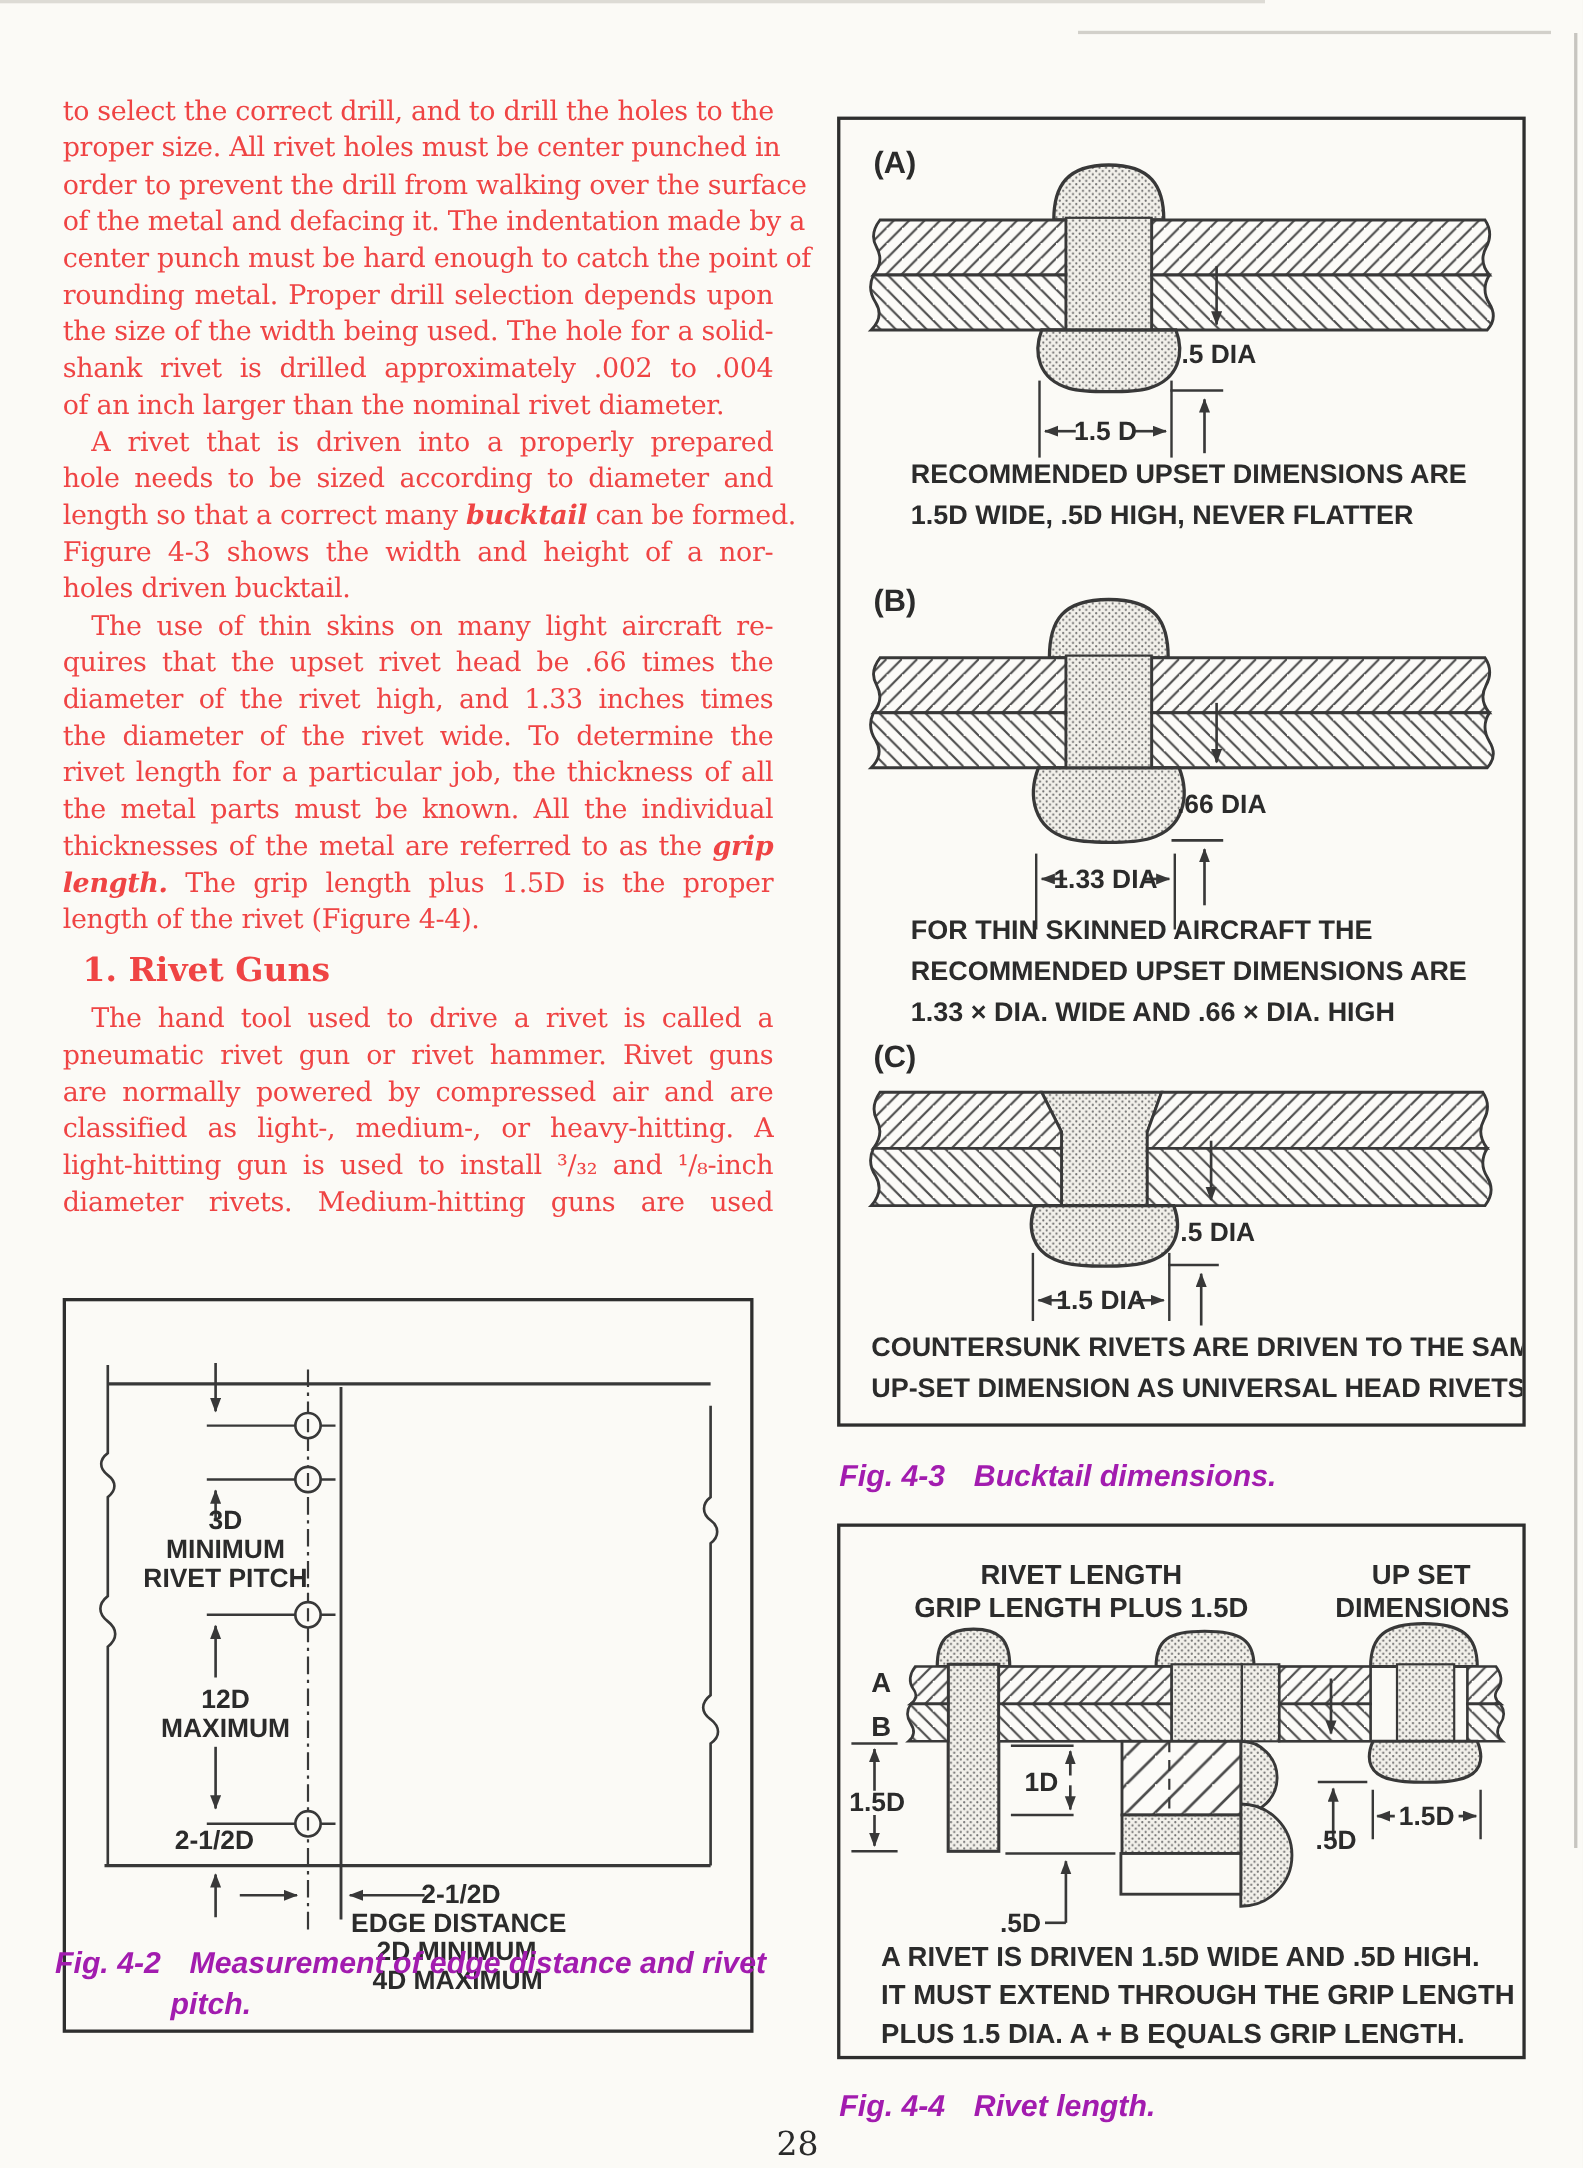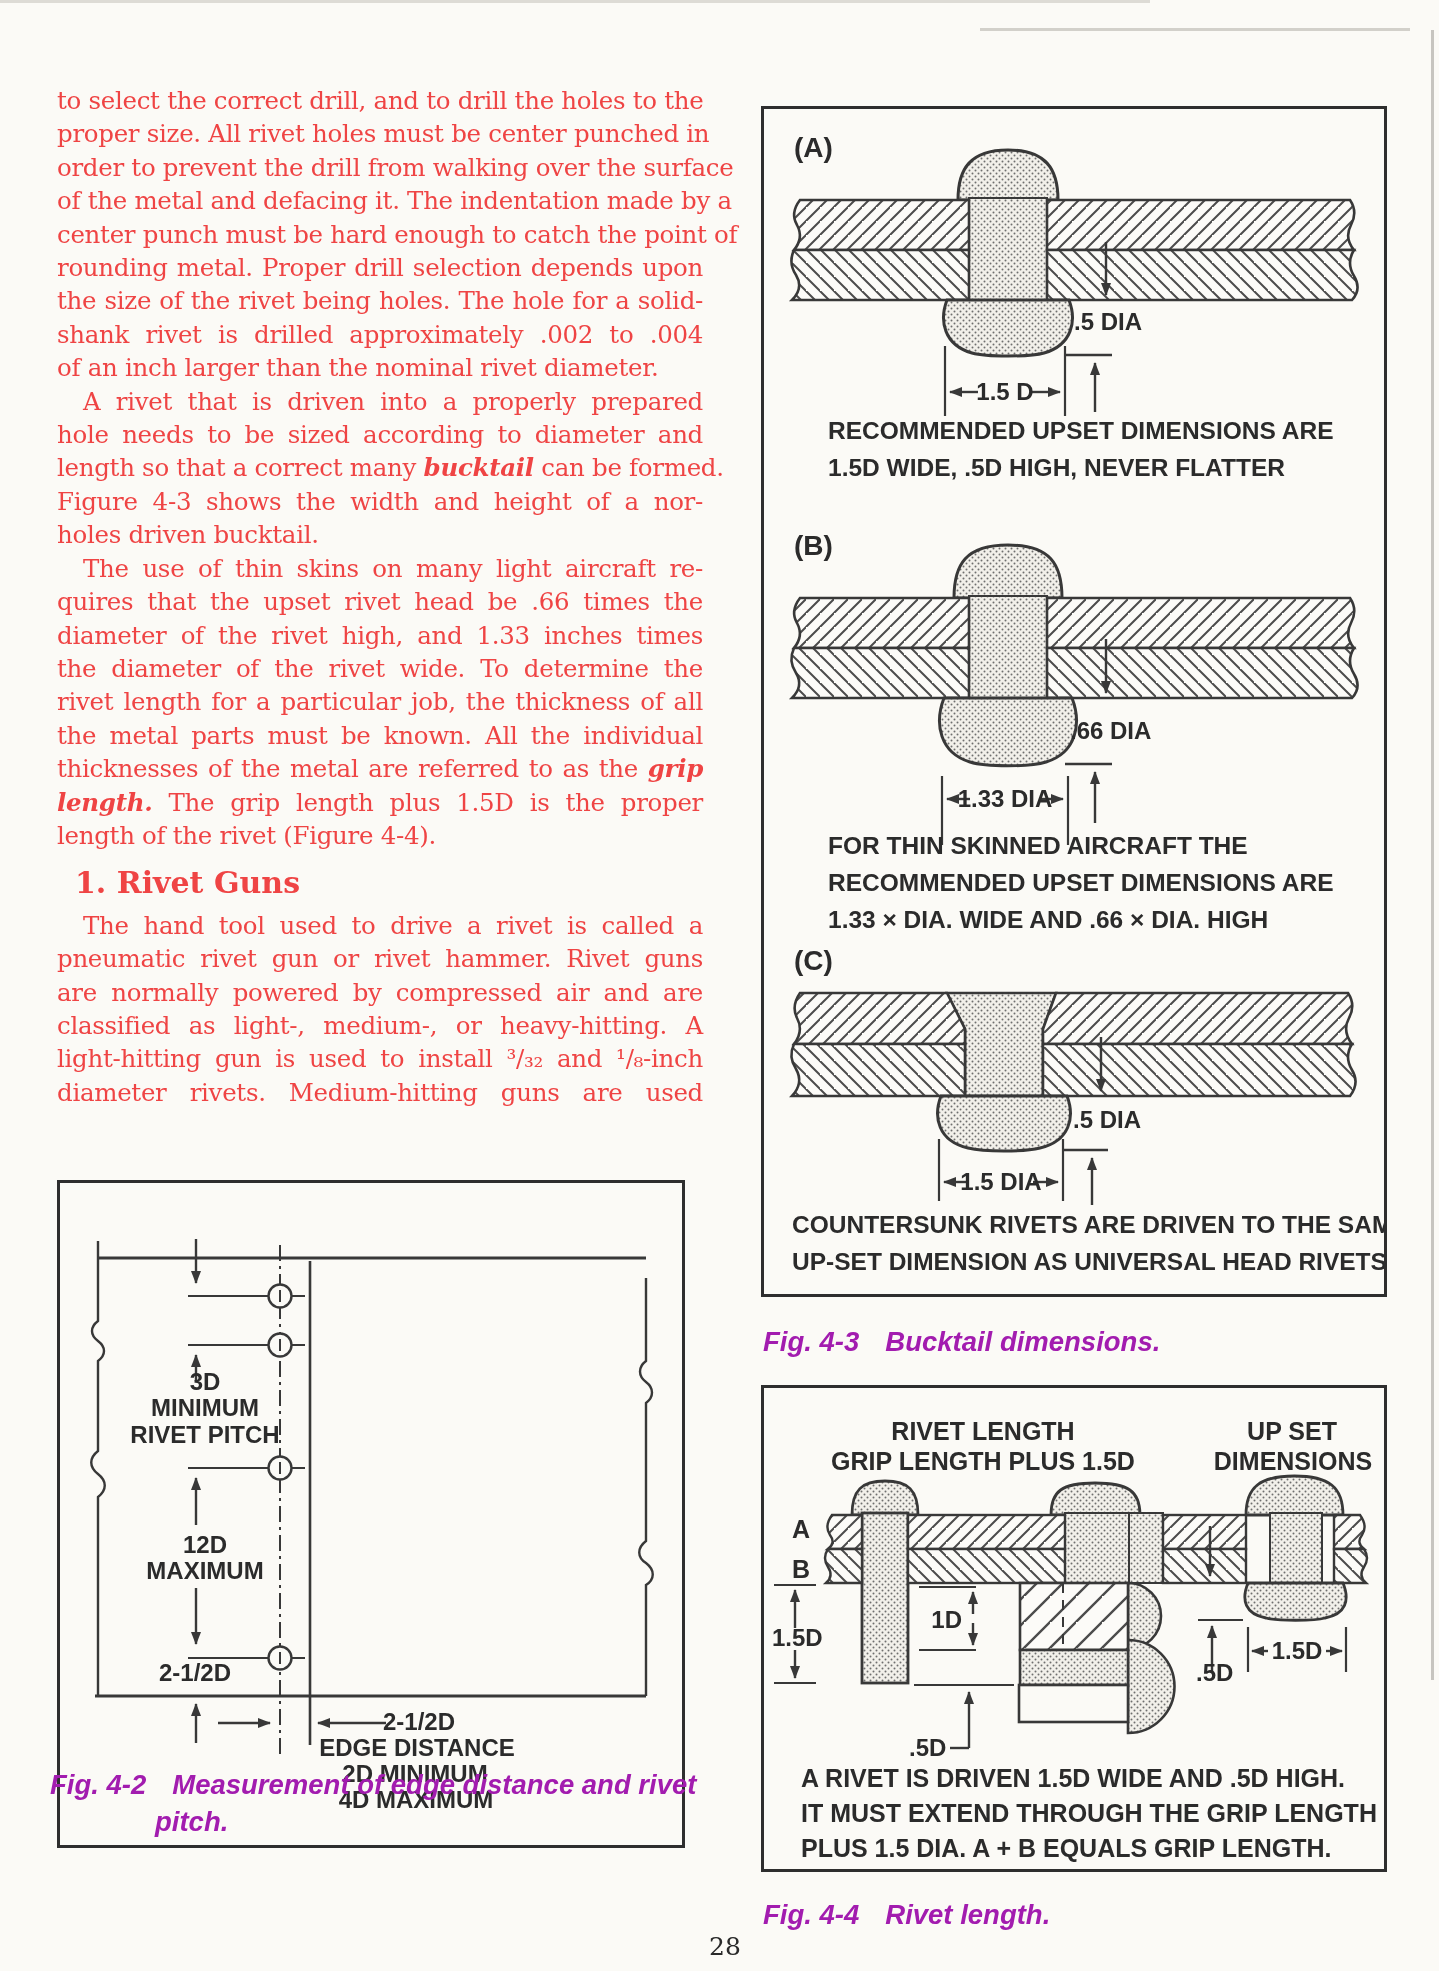--- a/index.html
+++ b/index.html
@@ -25,38 +25,38 @@
   #fig42-box{left:57px;top:1180px;width:622px;height:662px;}
   svg{display:block;}
   svg text{font-family:"Liberation Sans",sans-serif;font-weight:bold;fill:#2b2b2b;}
   .caption{position:absolute;font-weight:bold;font-style:italic;font-size:27.5px;color:#a21caf;}
   .caption .tag{margin-right:26px;}
   #fig42-caption{left:50px;top:1766px;line-height:37px;}
   #fig42-caption .line2{margin-left:105px;}
   #fig43-caption{left:763px;top:1326px;}
   #fig44-caption{left:763px;top:1899px;}
   #page-number{position:absolute;left:680px;top:1932px;width:90px;text-align:center;
-               font-family:"DejaVu Serif",serif;font-size:25px;color:#2a2a2a;}
+               font-family:"DejaVu Serif",serif;font-size:30px;color:#2a2a2a;}
 </style>
 </head>
 <body>
 
 <div id="page">
   <div class="top-edge"></div>
   <div class="top-edge2"></div>
   <div class="right-edge"></div>
 
   <div id="body-text">
       <div class="tline">to select the correct drill, and to drill the holes to the</div>
       <div class="tline">proper size. All rivet holes must be center punched in</div>
       <div class="tline">order to prevent the drill from walking over the surface</div>
       <div class="tline">of the metal and defacing it. The indentation made by a</div>
       <div class="tline">center punch must be hard enough to catch the point of</div>
       <div class="tline">rounding metal. Proper drill selection depends upon</div>
-      <div class="tline">the size of the rivet being holes. The hole for a solid-</div>
+      <div class="tline">the size of the width being used. The hole for a solid-</div>
       <div class="tline">shank rivet is drilled approximately .002 to .004</div>
       <div class="tline last">of an inch larger than the nominal rivet diameter.</div>
       <div class="tline indent">A rivet that is driven into a properly prepared</div>
       <div class="tline">hole needs to be sized according to diameter and</div>
       <div class="tline"><span>length so that a correct many </span><span class="em">bucktail</span><span> can be formed.</span></div>
       <div class="tline">Figure 4-3 shows the width and height of a nor-</div>
       <div class="tline last">holes driven bucktail.</div>
       <div class="tline indent">The use of thin skins on many light aircraft re-</div>
       <div class="tline">quires that the upset rivet head be .66 times the</div>
       <div class="tline">diameter of the rivet high, and 1.33 inches times</div>

